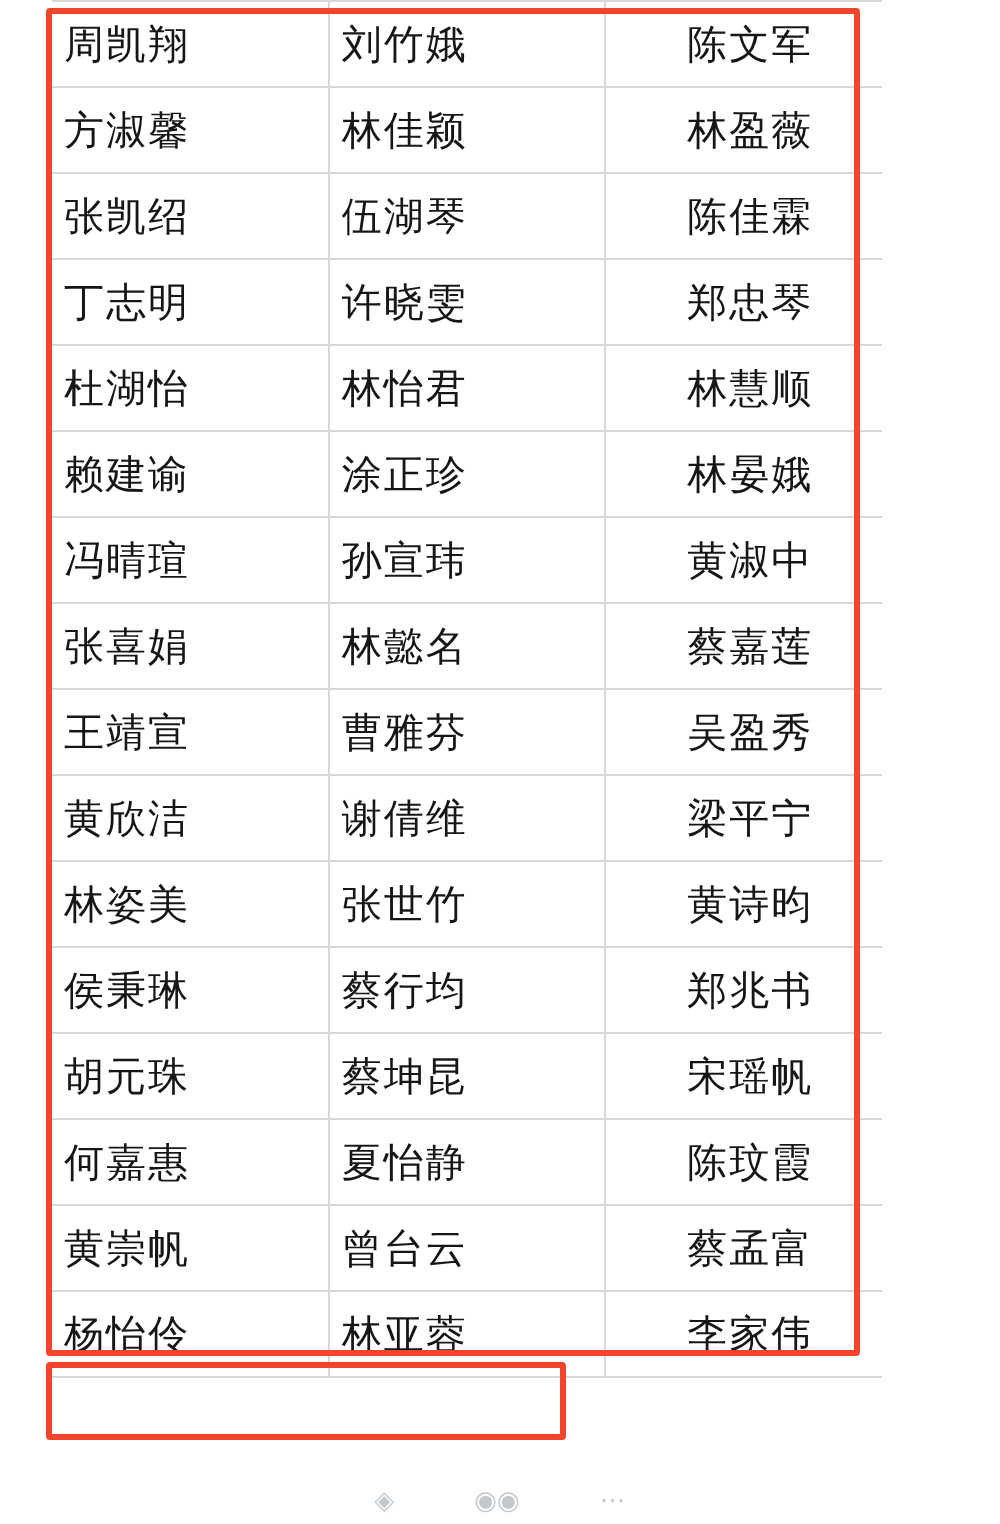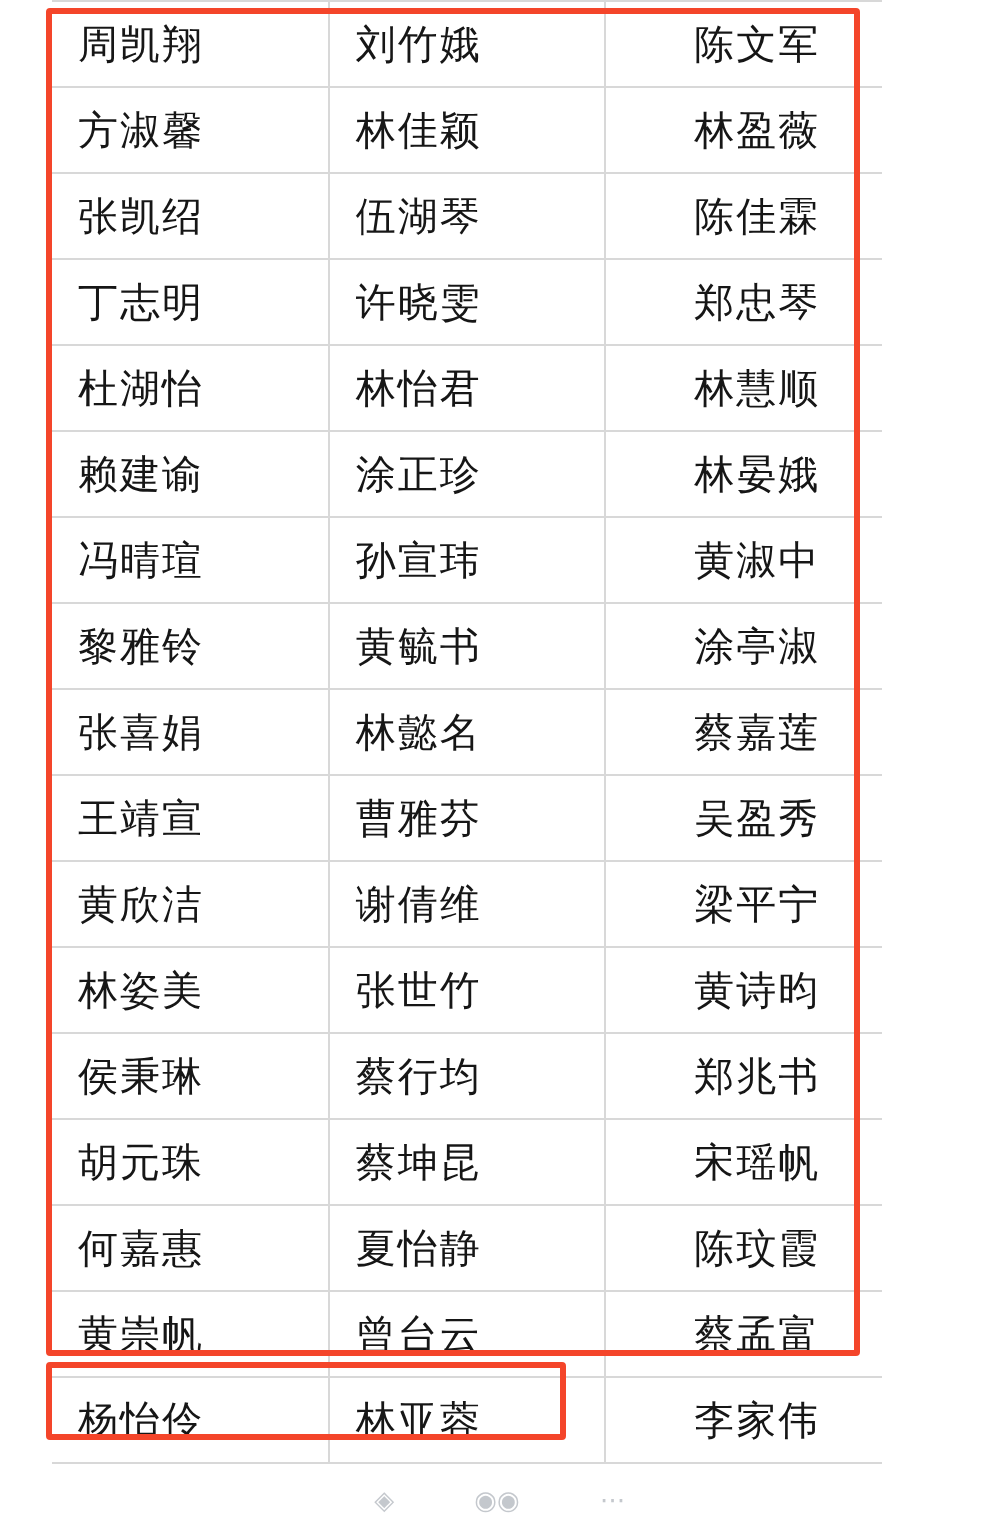--- a/index.html
+++ b/index.html
@@ -40,21 +40,21 @@
     left: 52px;
     top: 0;
     width: 830px;
     border-collapse: collapse;
     table-layout: fixed;
   }
   #name-table td {
     height: 84px;
     border-bottom: 2px solid #d8d8d8;
     border-right: 2px solid #d8d8d8;
-    padding: 0 0 0 26px;
+    padding: 0 0 0 12px;
     vertical-align: middle;
     font-size: 40px;
     color: #161616;
     letter-spacing: 2px;
     white-space: nowrap;
     font-family: "DejaVu Sans", "Liberation Sans", sans-serif;
   }
   #name-table td.last-col { border-right: none; text-align: center; }
   #name-table tr:first-child td { border-top: 2px solid #d8d8d8; }
 
@@ -147,25 +147,20 @@
           <td>赖建谕</td>
           <td>涂正珍</td>
           <td class="last-col">林晏娥</td>
         </tr>
         <tr>
           <td>冯晴瑄</td>
           <td>孙宣玮</td>
           <td class="last-col">黄淑中</td>
         </tr>
         <tr>
-          <td>黎雅铃</td>
-          <td>黄毓书</td>
-          <td class="last-col">涂亭淑</td>
-        </tr>
-        <tr>
           <td>张喜娟</td>
           <td>林懿名</td>
           <td class="last-col">蔡嘉莲</td>
         </tr>
         <tr>
           <td>王靖宣</td>
           <td>曹雅芬</td>
           <td class="last-col">吴盈秀</td>
         </tr>
         <tr>

